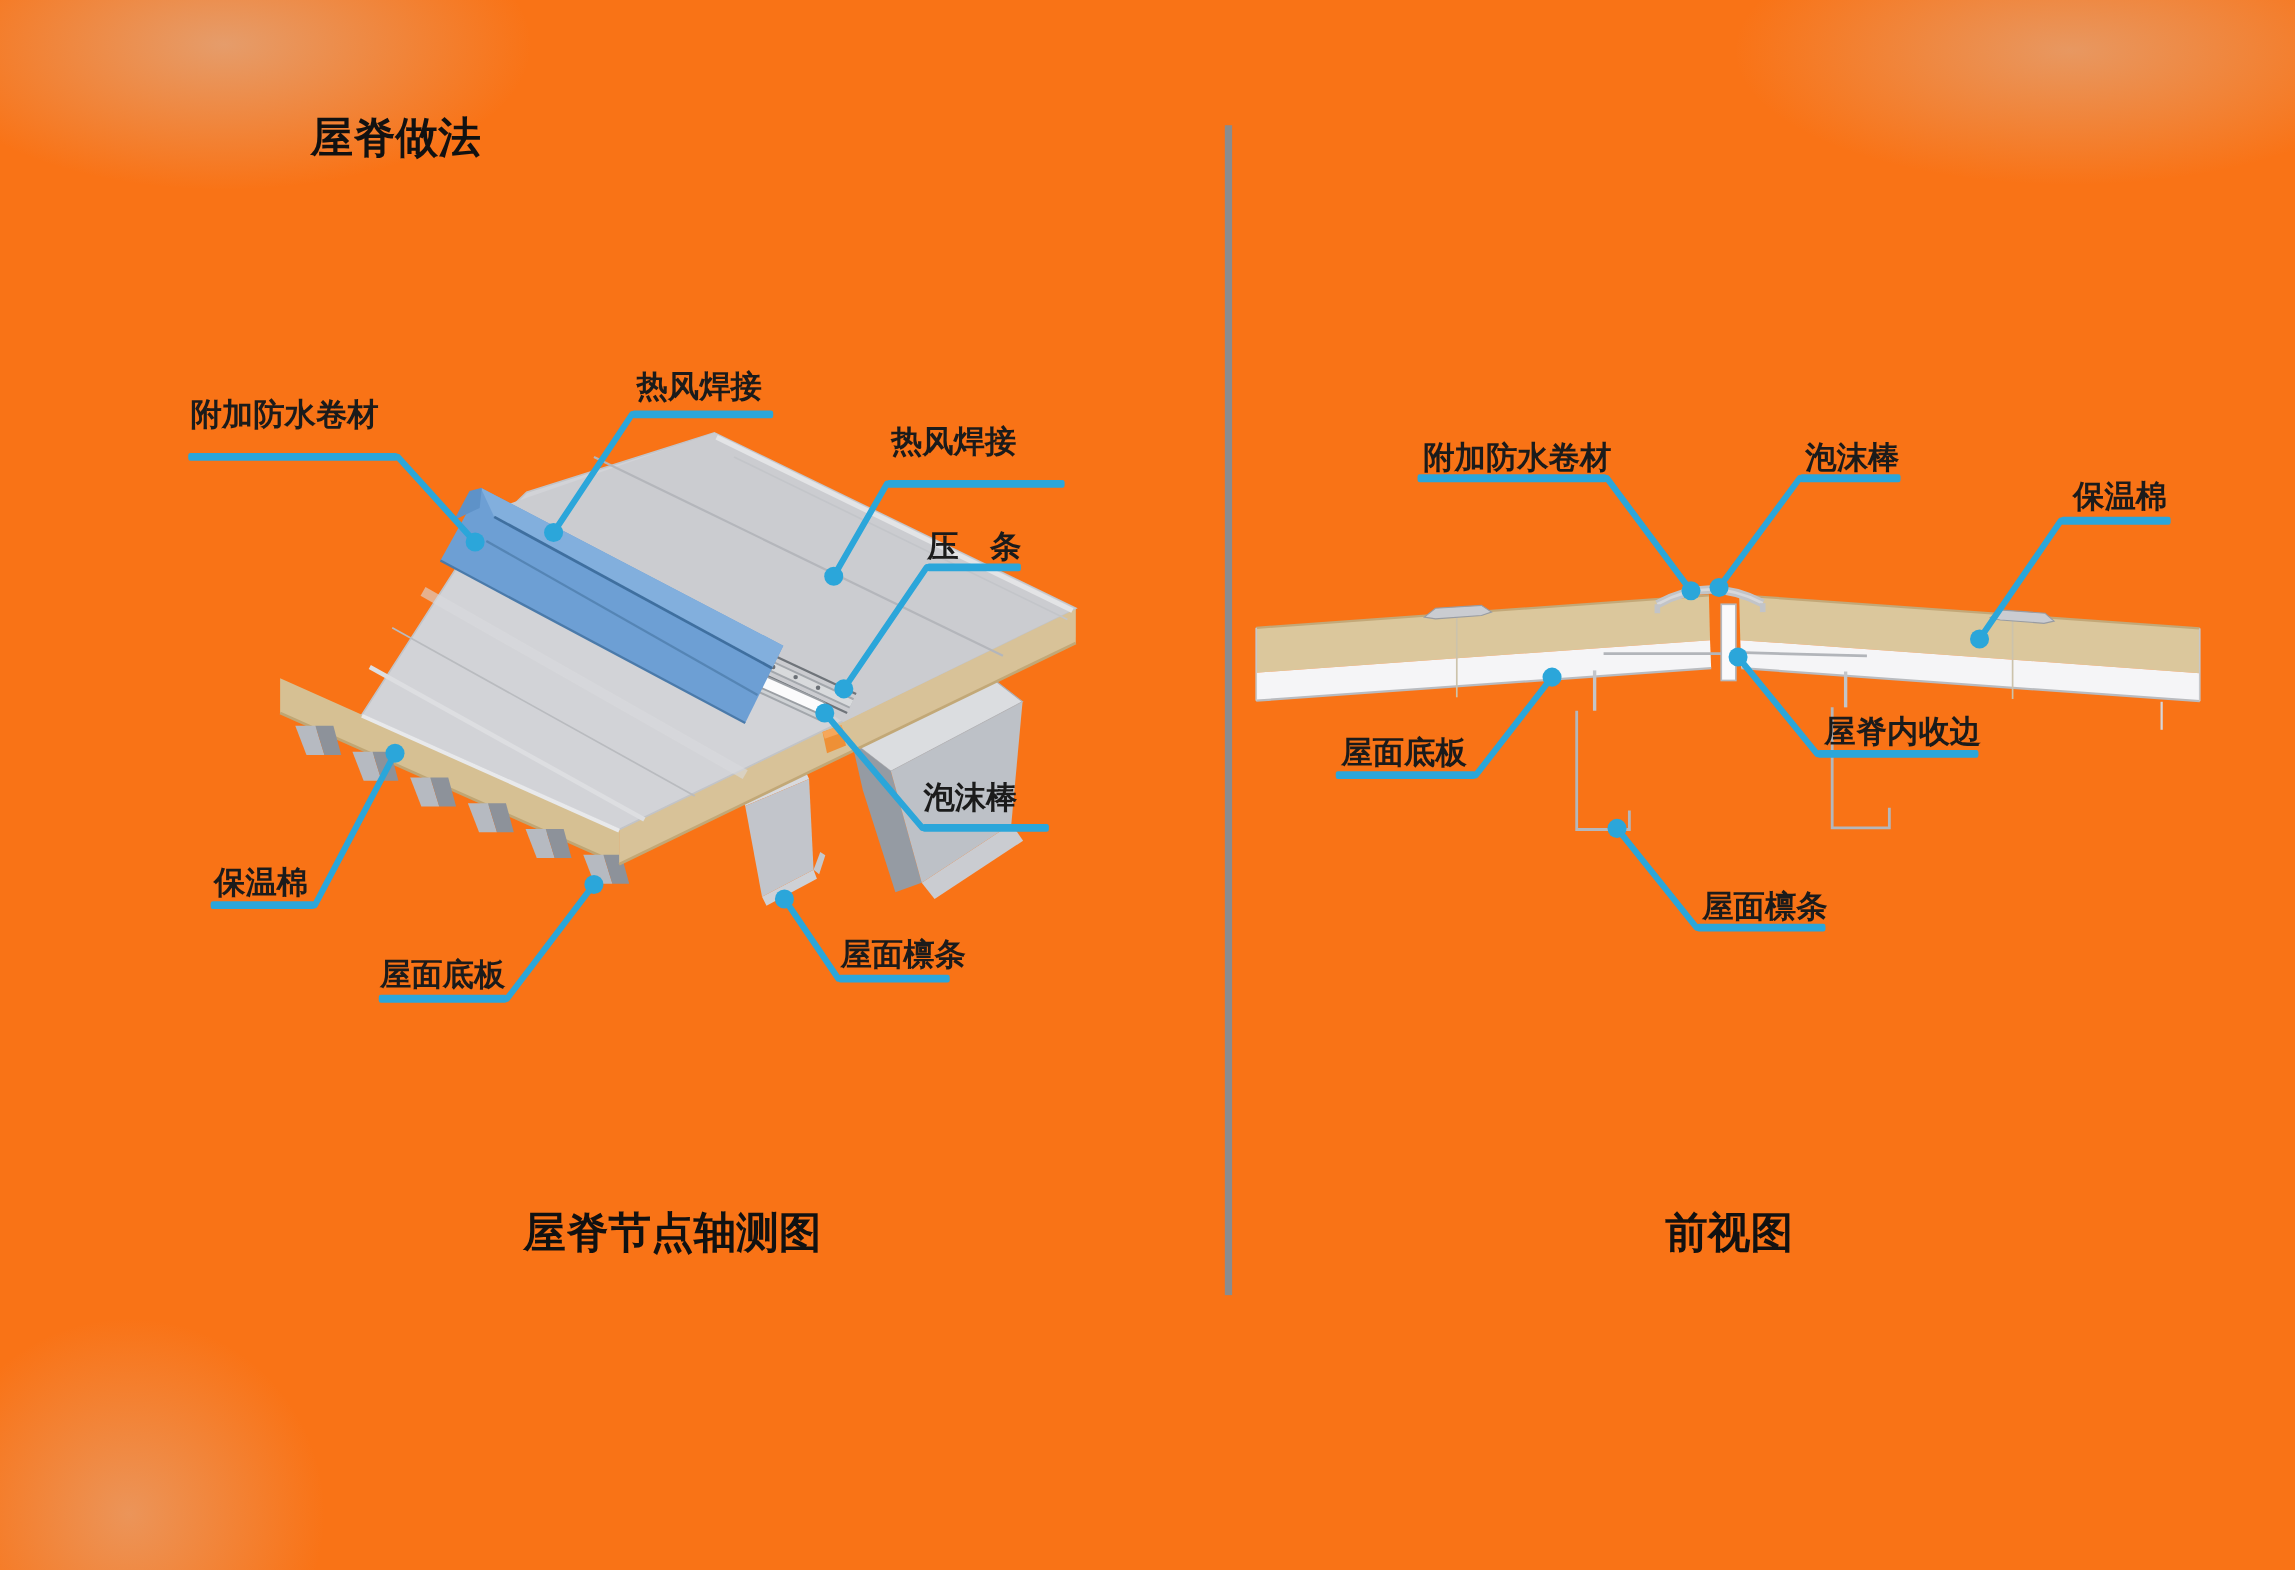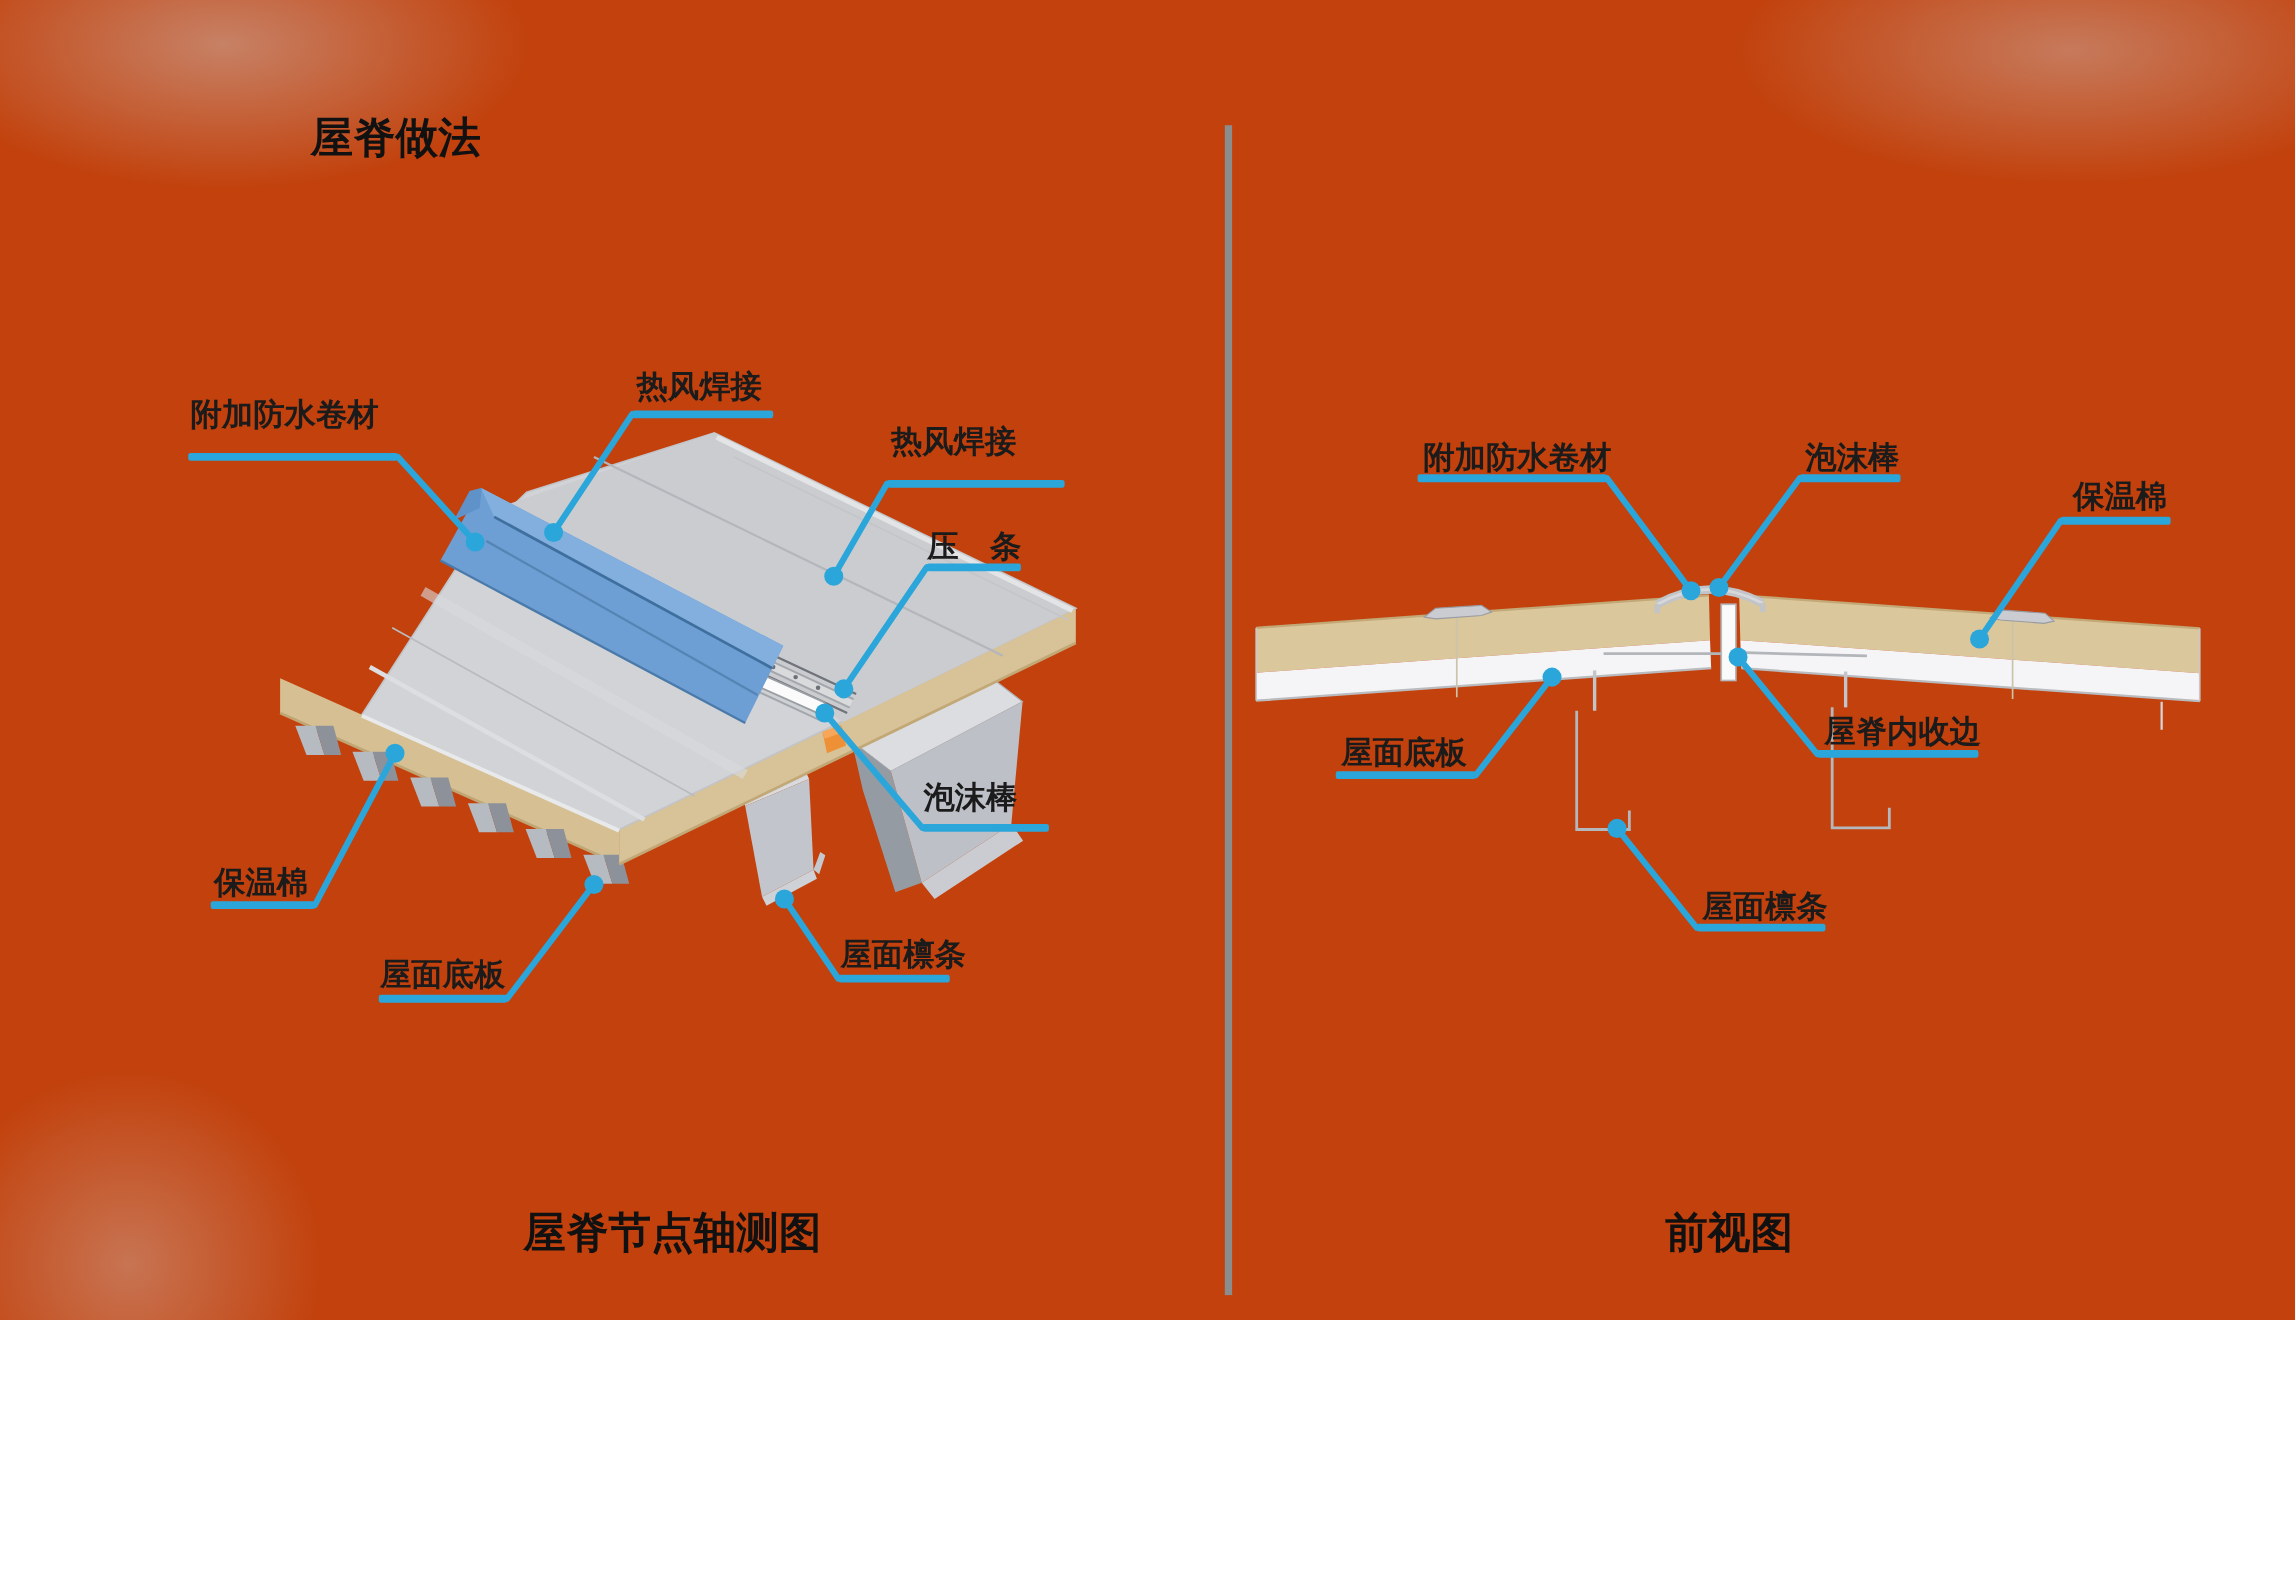--- a/index.html
+++ b/index.html
@@ -1,16 +1,16 @@
 <!DOCTYPE html>
 <html style="font-size:9px"><head>
 <meta charset="utf-8">
 <style>
   html,body{margin:0;padding:0;background:#ffffff;}
-  .stage{position:relative;width:2295px;height:1320px;background:#c2410c;overflow:hidden;
+  .stage{position:relative;width:2295px;height:1570px;background:#f97316;overflow:hidden;
          font-family:"Liberation Serif","DejaVu Serif",serif;}
   .blob{position:absolute;pointer-events:none;}
   svg{position:absolute;left:0;top:0;}
   .lbl{font-family:"Liberation Serif","DejaVu Serif",serif;font-size:56px;font-weight:600;fill:#1b1b1b;}
   .ttl{font-family:"Liberation Serif","DejaVu Serif",serif;font-size:76px;font-weight:700;fill:#111;}
   .cap{font-family:"Liberation Serif","DejaVu Serif",serif;font-size:76px;font-weight:700;fill:#111;}
   .lead{stroke:#2ba6da;stroke-width:11;fill:none;stroke-linecap:round;}
   .ul{fill:#2ba6da;}
   .dot{fill:#2ba6da;}
   .thin{fill:none;}

